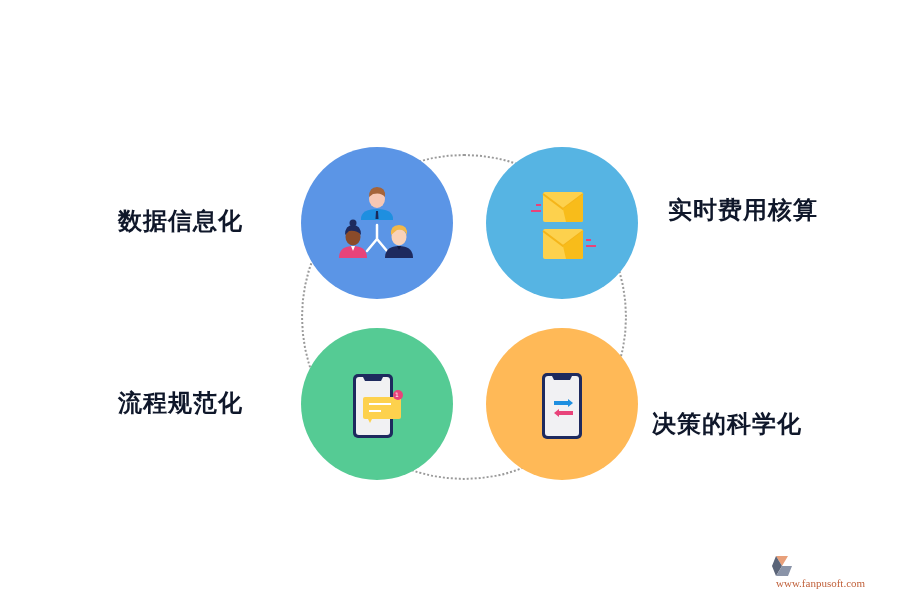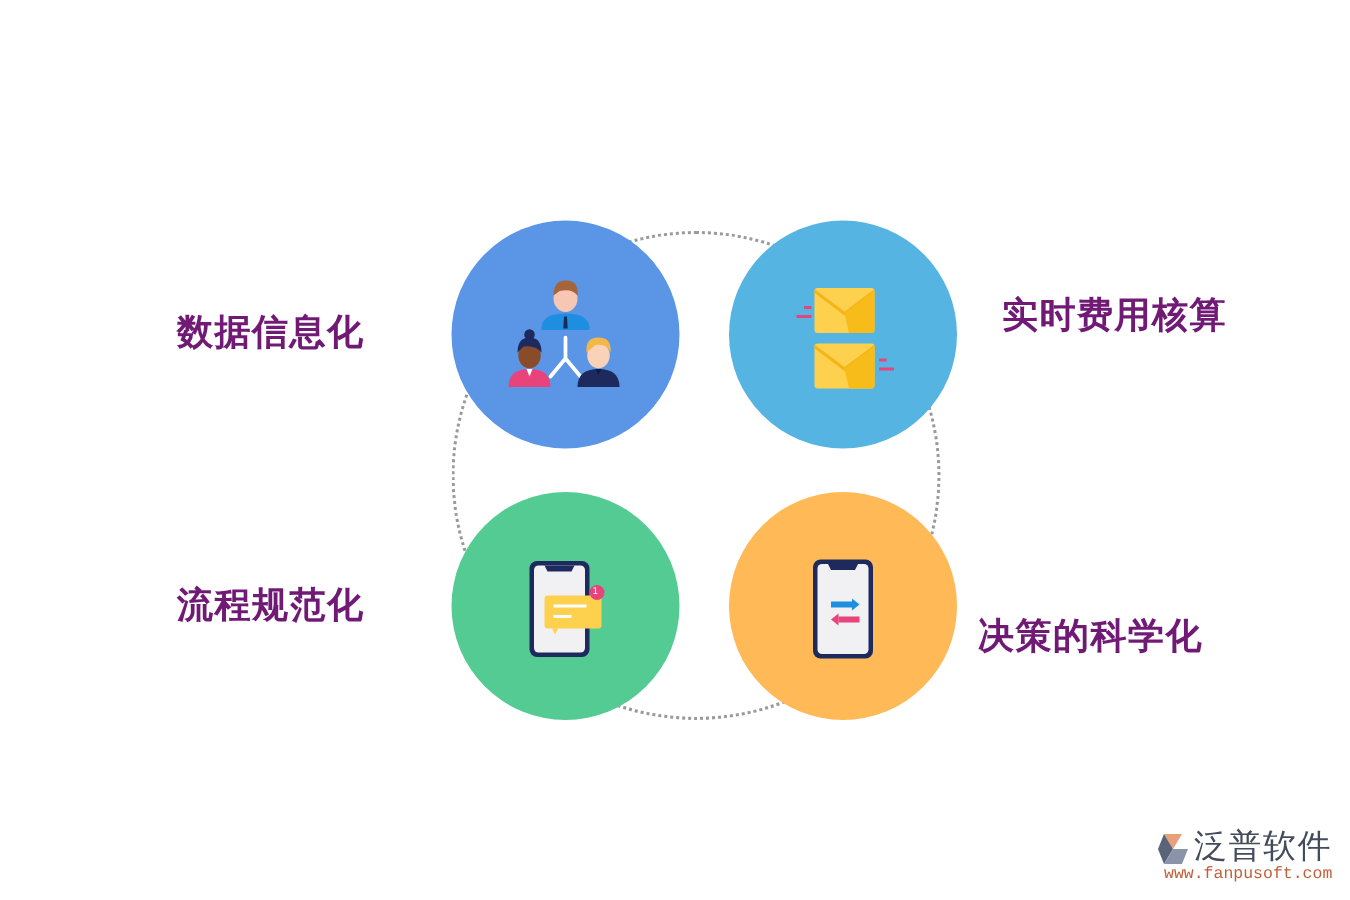--- a/index.html
+++ b/index.html
@@ -1,23 +1,23 @@
 <!DOCTYPE html>
 <html><head>
   <meta charset="utf-8">
   <style>
     html, body { margin: 0; padding: 0; }
     body { width: 900px; height: 600px; background: #ffffff; position: relative; overflow: hidden; font-family: "DejaVu Sans", sans-serif; }
     .ring { position: absolute; left: 301px; top: 154px; width: 326px; height: 326px; border-radius: 50%; border: 2px dotted #9a9a9a; box-sizing: border-box; }
     .circle { position: absolute; width: 152px; height: 152px; border-radius: 50%; }
     .circle svg { position: absolute; left: 0; top: 0; }
-    .label { position: absolute; font-size: 24px; font-weight: bold; color: #701a75; letter-spacing: 1px; white-space: nowrap; line-height: 30px; }
+    .label { position: absolute; font-size: 24px; font-weight: bold; color: #0f172a; letter-spacing: 1px; white-space: nowrap; line-height: 30px; }
     .logo { position: absolute; left: 770px; top: 552px; width: 125px; height: 40px; }
     .logo-cn { position: absolute; left: 26px; top: 0; font-size: 22px; color: #444c5c; letter-spacing: 1px; line-height: 26px; font-family: "DejaVu Sans", sans-serif; }
-    .logo-url { position: absolute; left: 6px; top: 24px; font-size: 11px; color: #c0603a; font-family: Liberation Mono, monospace; line-height: 14px; }
+    .logo-url { position: absolute; left: 6px; top: 24px; font-size: 11px; color: #c0603a; font-family: Liberation Serif, serif; line-height: 14px; }
     .logo-mark { position: absolute; left: 0; top: 2px; }
   </style>
 </head>
 <body>
 
 <div>
   <div class="ring"></div>
 
   <div class="circle" style="left:301px; top:147px; background:#5b95e6;">
     <svg width="152" height="152" viewBox="0 0 152 152">
@@ -88,15 +88,14 @@
   <div class="label" style="left:118px; top:388px;">流程规范化</div>
   <div class="label" style="left:652px; top:409px;">决策的科学化</div>
 </div>
 
 <div class="logo">
   <svg class="logo-mark" width="24" height="24" viewBox="0 0 24 24">
     <path d="M6 2 L18 2 L12 12 Z" fill="#e8a07a"></path>
     <path d="M2 12 L6 2 L12 12 L6 22 Z" fill="#5a6478"></path>
     <path d="M12 12 L22 12 L18 22 L6 22 Z" fill="#8a94a8"></path>
   </svg>
-  <span class="logo-cn">泛普软件</span>
   <span class="logo-url">www.fanpusoft.com</span>
 </div>
 
 </body></html>

